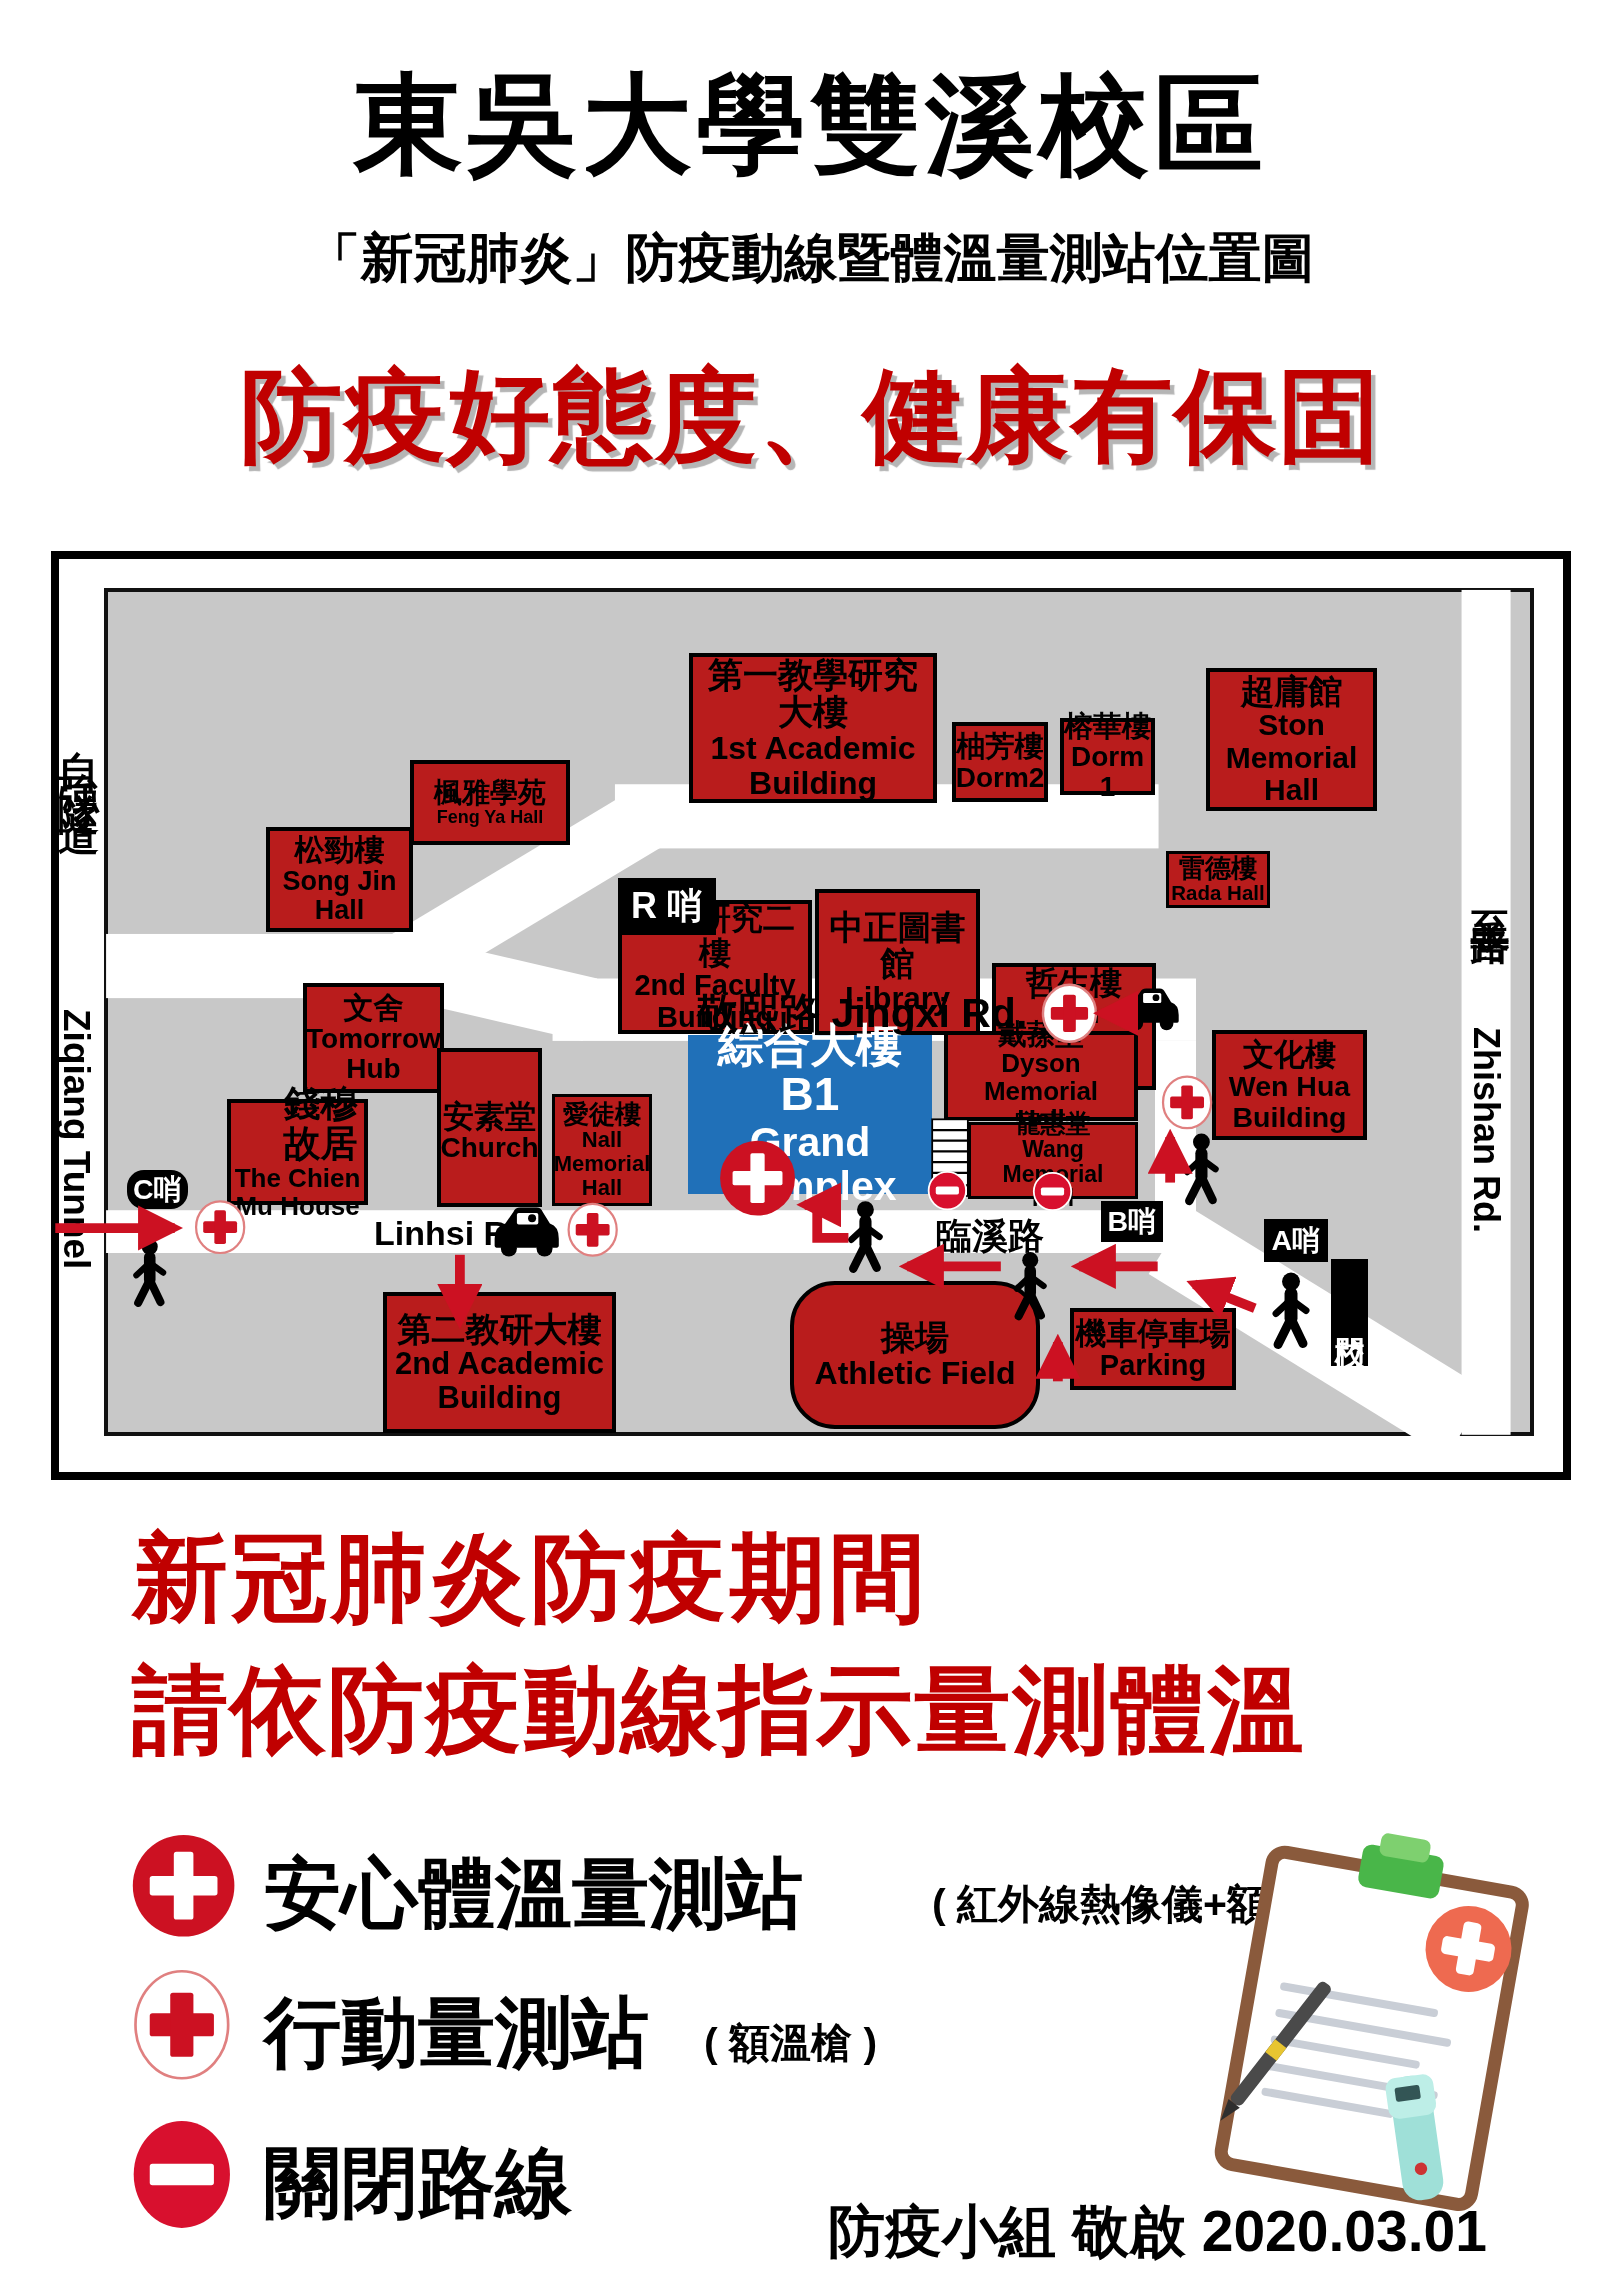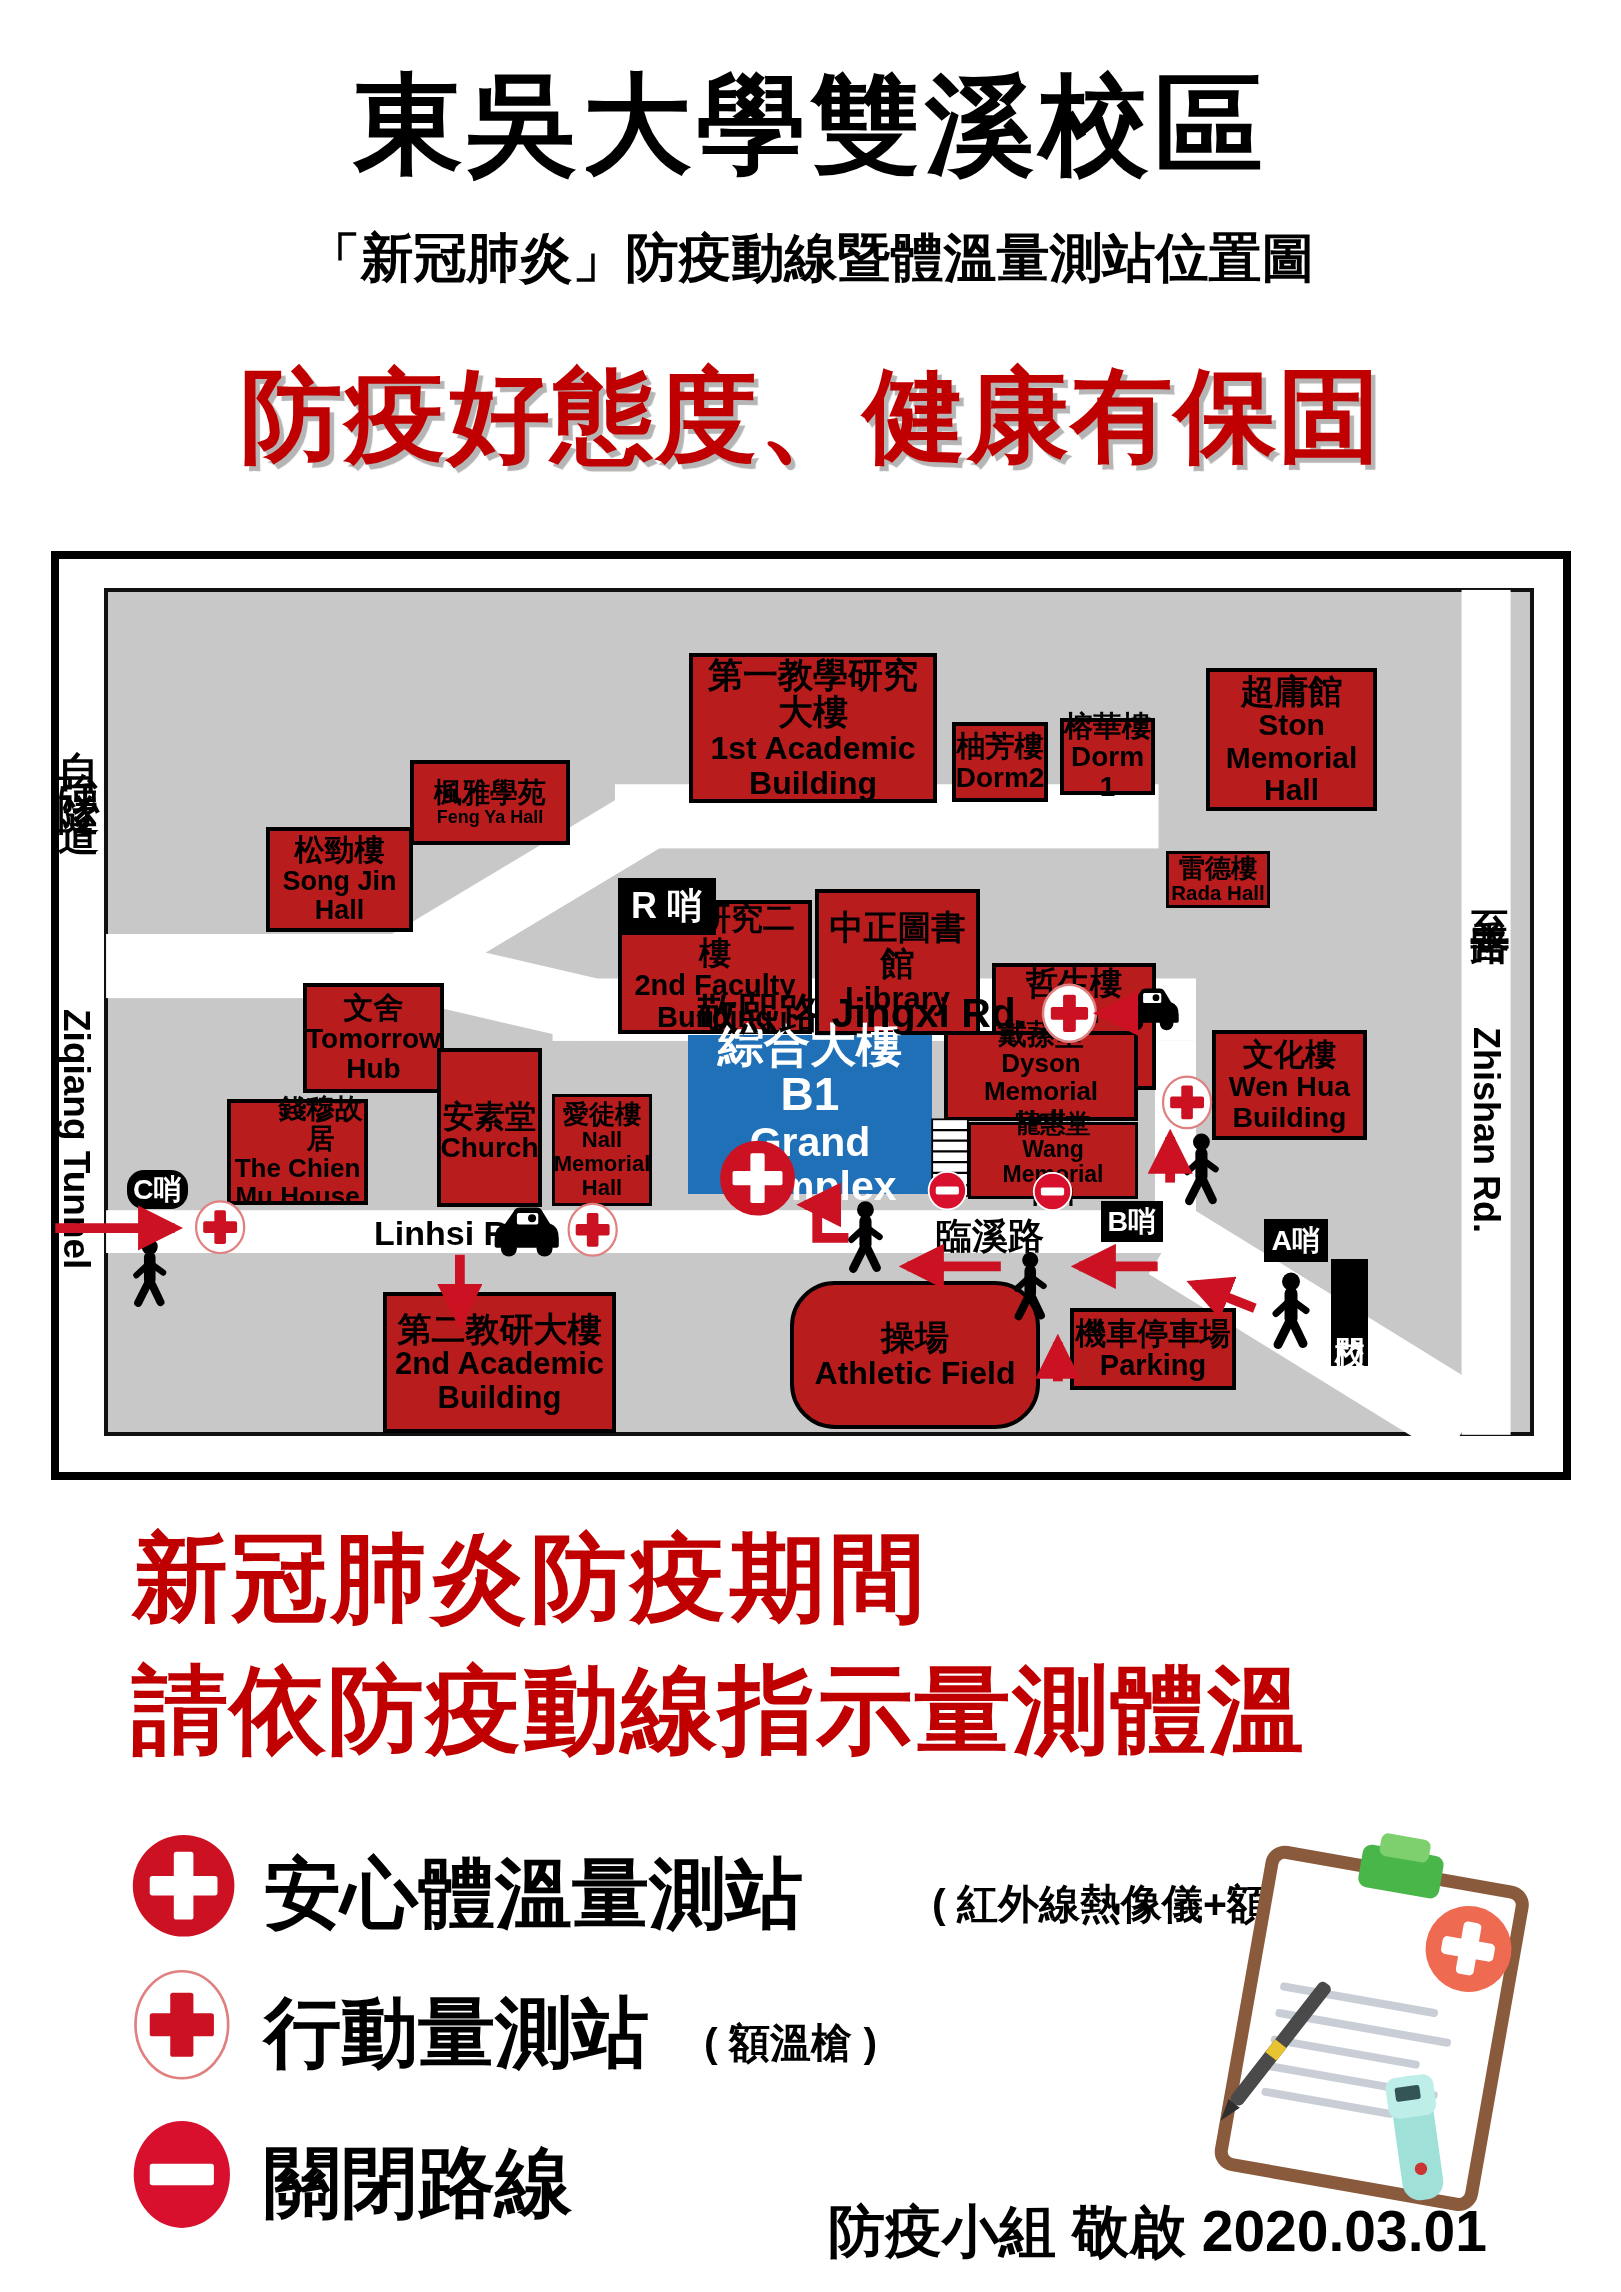--- a/index.html
+++ b/index.html
@@ -146,21 +146,21 @@
   <div class="bld" style="left:1166px; top:851px; width:104px; height:57px; border-width:3.6px;">
     <span class="zh" style="font-size:26px;">雷德樓</span>
     <span class="en" style="font-size:20.5px;">Rada Hall</span>
   </div>
   <div class="bld" style="left:303px; top:983px; width:141px; height:110px;">
     <span class="zh" style="font-size:30px;">文舍</span>
     <span class="en" style="font-size:28px;">Tomorrow</span>
     <span class="en" style="font-size:28px;">Hub</span>
   </div>
   <div class="bld" style="left:227px; top:1099px; width:141px; height:106px;">
-    <span class="zh" style="font-size:28px;margin-left:46px;">錢穆故居</span>
+    <span class="zh" style="font-size:37px;margin-left:46px;">錢穆故居</span>
     <span class="en" style="font-size:26px;">The Chien</span>
     <span class="en" style="font-size:26px;">Mu House</span>
   </div>
   <div class="bld" style="left:437px; top:1048px; width:105px; height:159px;">
     <span class="zh" style="font-size:31px;margin-top:8px;">安素堂</span>
     <span class="en" style="font-size:28px;">Church</span>
   </div>
   <div class="bld" style="left:552px; top:1094px; width:100px; height:112px; border-width:3.6px;">
     <span class="zh" style="font-size:26px;">愛徒樓</span>
     <span class="en" style="font-size:22px;">Nall</span>

